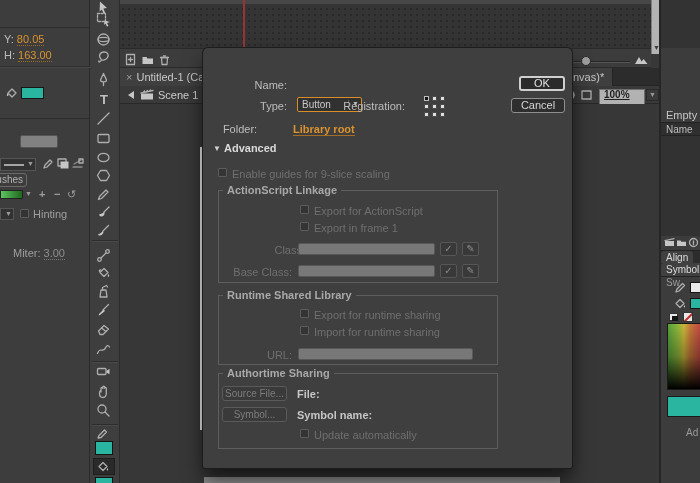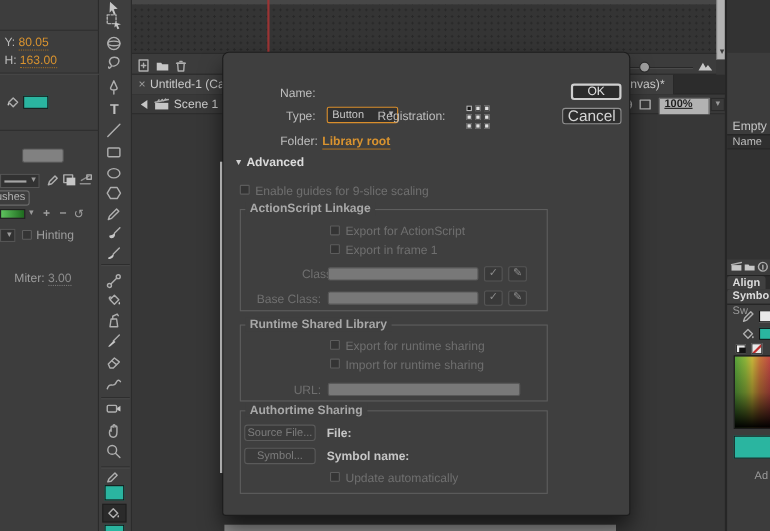--- a/index.html
+++ b/index.html
@@ -28,21 +28,21 @@
   .dialog{position:absolute;left:203px;top:48px;width:369px;height:420px;background:#3f3f3f;
           border-radius:5px 5px 2px 2px;box-shadow:0 0 0 1px #1c1c1c,0 12px 20px rgba(0,0,0,.6);}
   .titlebar{position:absolute;left:0;top:0;right:0;height:20px;border-radius:5px 5px 0 0;
             background:linear-gradient(#dedede,#b2b2b2);color:#1b1b1b;font-size:12px;font-weight:600;
             text-align:center;line-height:20px;}
   .regcell{width:5px;height:5px;background:#e0e0e0;border:1px solid #4a4a4a;display:inline-block;margin:0 3px 3px 0;vertical-align:top;}
   .regsel{background:#141414;border-color:#bdbdbd;}
   .dots{background-color:#343434;background-image:radial-gradient(circle,#282828 1px,transparent 1.2px);background-size:6px 6px;}
   .tab{background:#3f3f3f;border-right:1px solid #242424;height:18px;line-height:18px;}
   .ptab{height:13px;line-height:13px;font-size:10px;padding:0 5px;display:inline-block;}
-  .ptab.on{background:#404040;color:#dcdcdc;font-weight:bold;border-radius:3px 3px 0 0;}
+  .ptab.on{background:#404040;color:#dcdcdc;font-weight:normal;border-radius:3px 3px 0 0;}
   .ptab.off{color:#9a9a9a;}
 </style>
 </head>
 <body>
 
 <div class="app">
 
   <div class="abs" style="left:0;top:0;width:90px;height:483px;background:#3d3d3d;border-right:1px solid #2b2b2b;">
     <div class="abs" style="left:0;top:27px;width:90px;border-top:1px solid #2e2e2e;"></div>
     <div class="abs" style="left:4px;top:33px;">
@@ -390,23 +390,23 @@
 
     <span class="rlabel lbl" style="left:10px;top:52px;">Type:</span>
     <span class="abs" style="left:94px;top:49px;width:65px;height:15px;background:#313131;border:1px solid #d98e2c;border-radius:2px;">
       <span style="position:absolute;left:4px;top:1px;color:#c8c8c8;font-size:10px;">Button</span>
       <span style="position:absolute;right:2px;top:2px;font-size:7px;color:#b5b5b5;border-left:1px solid #555;padding-left:3px;">▼</span>
     </span>
     <span class="rlabel lbl" style="left:128px;top:52px;">Registration:</span>
     <span class="abs" style="left:221px;top:48px;width:26px;line-height:0;">
       <span class="regcell regsel"></span><span class="regcell"></span><span class="regcell"></span><span class="regcell"></span><span class="regcell"></span><span class="regcell"></span><span class="regcell"></span><span class="regcell"></span><span class="regcell"></span>
     </span>
-    <span class="abs" style="left:308px;top:50px;width:54px;height:15px;background:#2e2e2e;border:1px solid #8f8f8f;border-radius:3px;color:#d5d5d5;text-align:center;line-height:13px;font-size:14px;">Cancel</span>
-
-    <span class="rlabel lbl" style="left:12px;top:75px;">Folder:</span>
+    <span class="abs" style="left:308px;top:50px;width:54px;height:15px;background:#2e2e2e;border:1px solid #8f8f8f;border-radius:3px;color:#d5d5d5;text-align:center;line-height:13px;font-size:11px;">Cancel</span>
+
+    <span class="rlabel lbl" style="left:0;top:75px;text-align:center;">Folder:</span>
     <span class="abs" style="left:90px;top:75px;color:#d9932f;font-weight:bold;border-bottom:1px solid #a5username-6e24;border-bottom:1px solid #a56e24;">Library root</span>
 
     <span class="abs" style="left:10px;top:94px;">
       <span style="font-size:8px;color:#d0d0d0;vertical-align:1px;">▼</span>
       <span style="color:#dadada;font-weight:bold;">Advanced</span>
     </span>
 
     <span class="cb" style="left:15px;top:120px;"></span>
     <span class="abs dtx" style="left:29px;top:120px;">Enable guides for 9-slice scaling</span>
 

